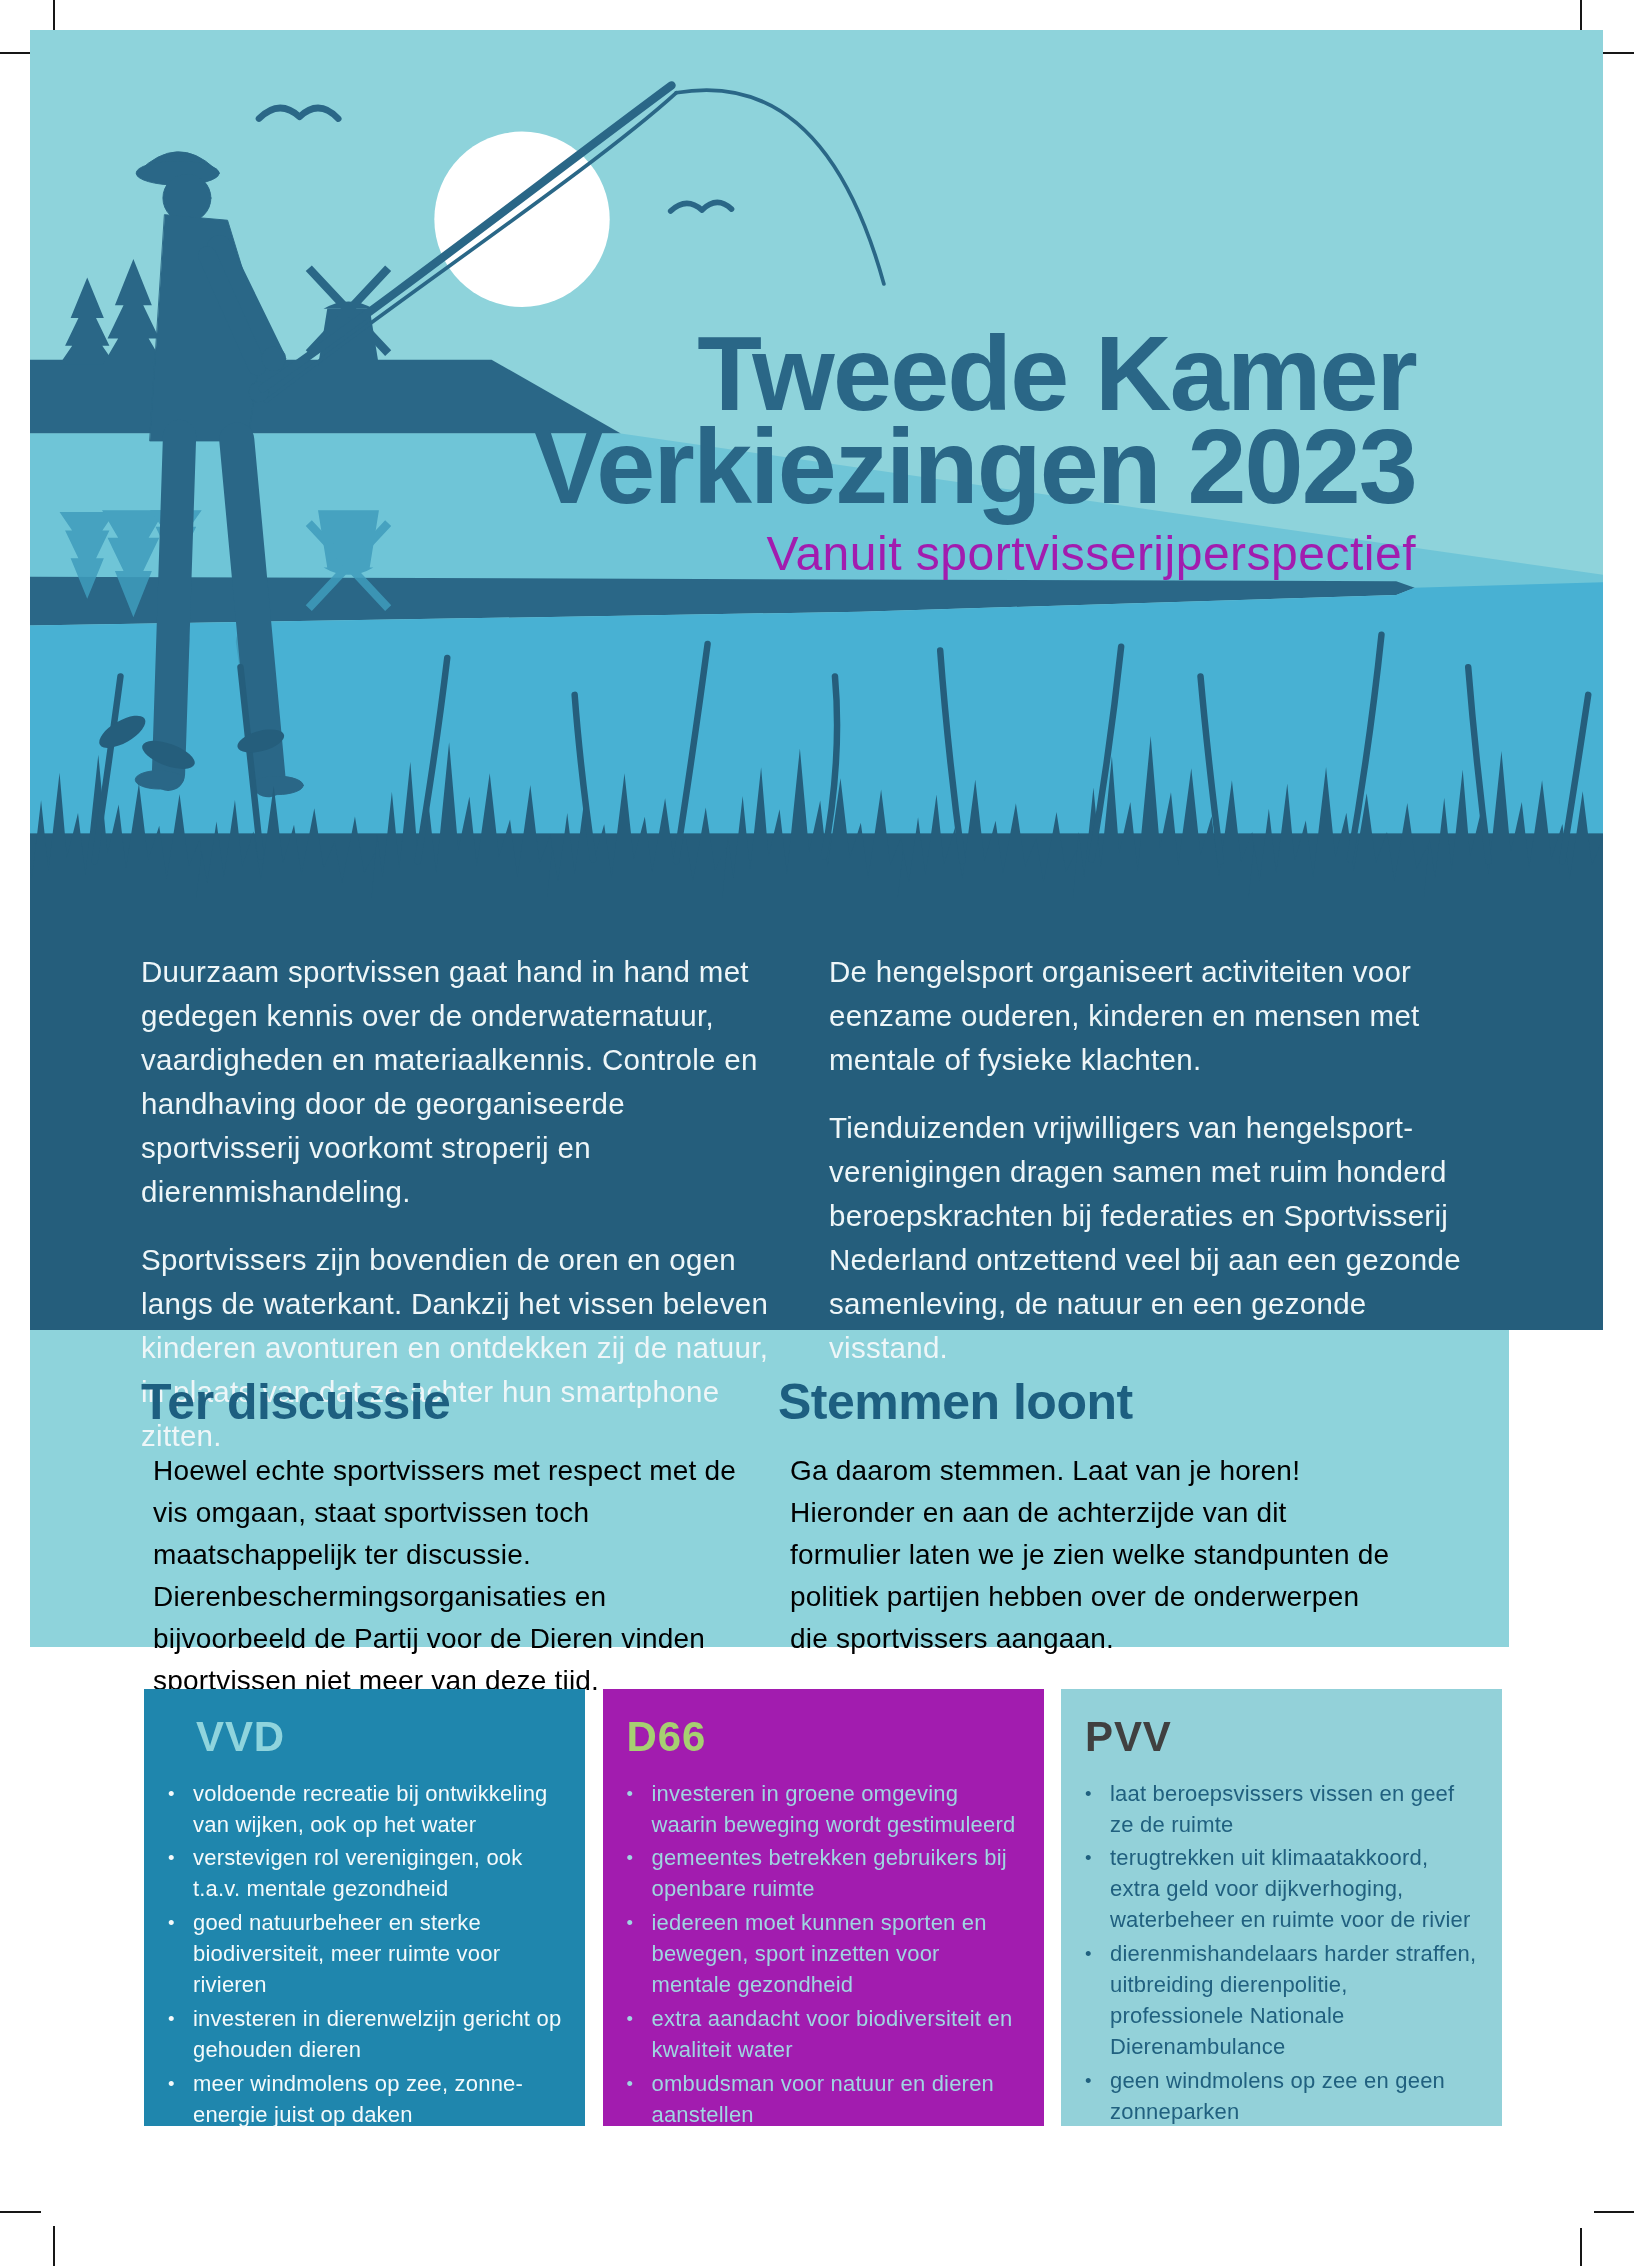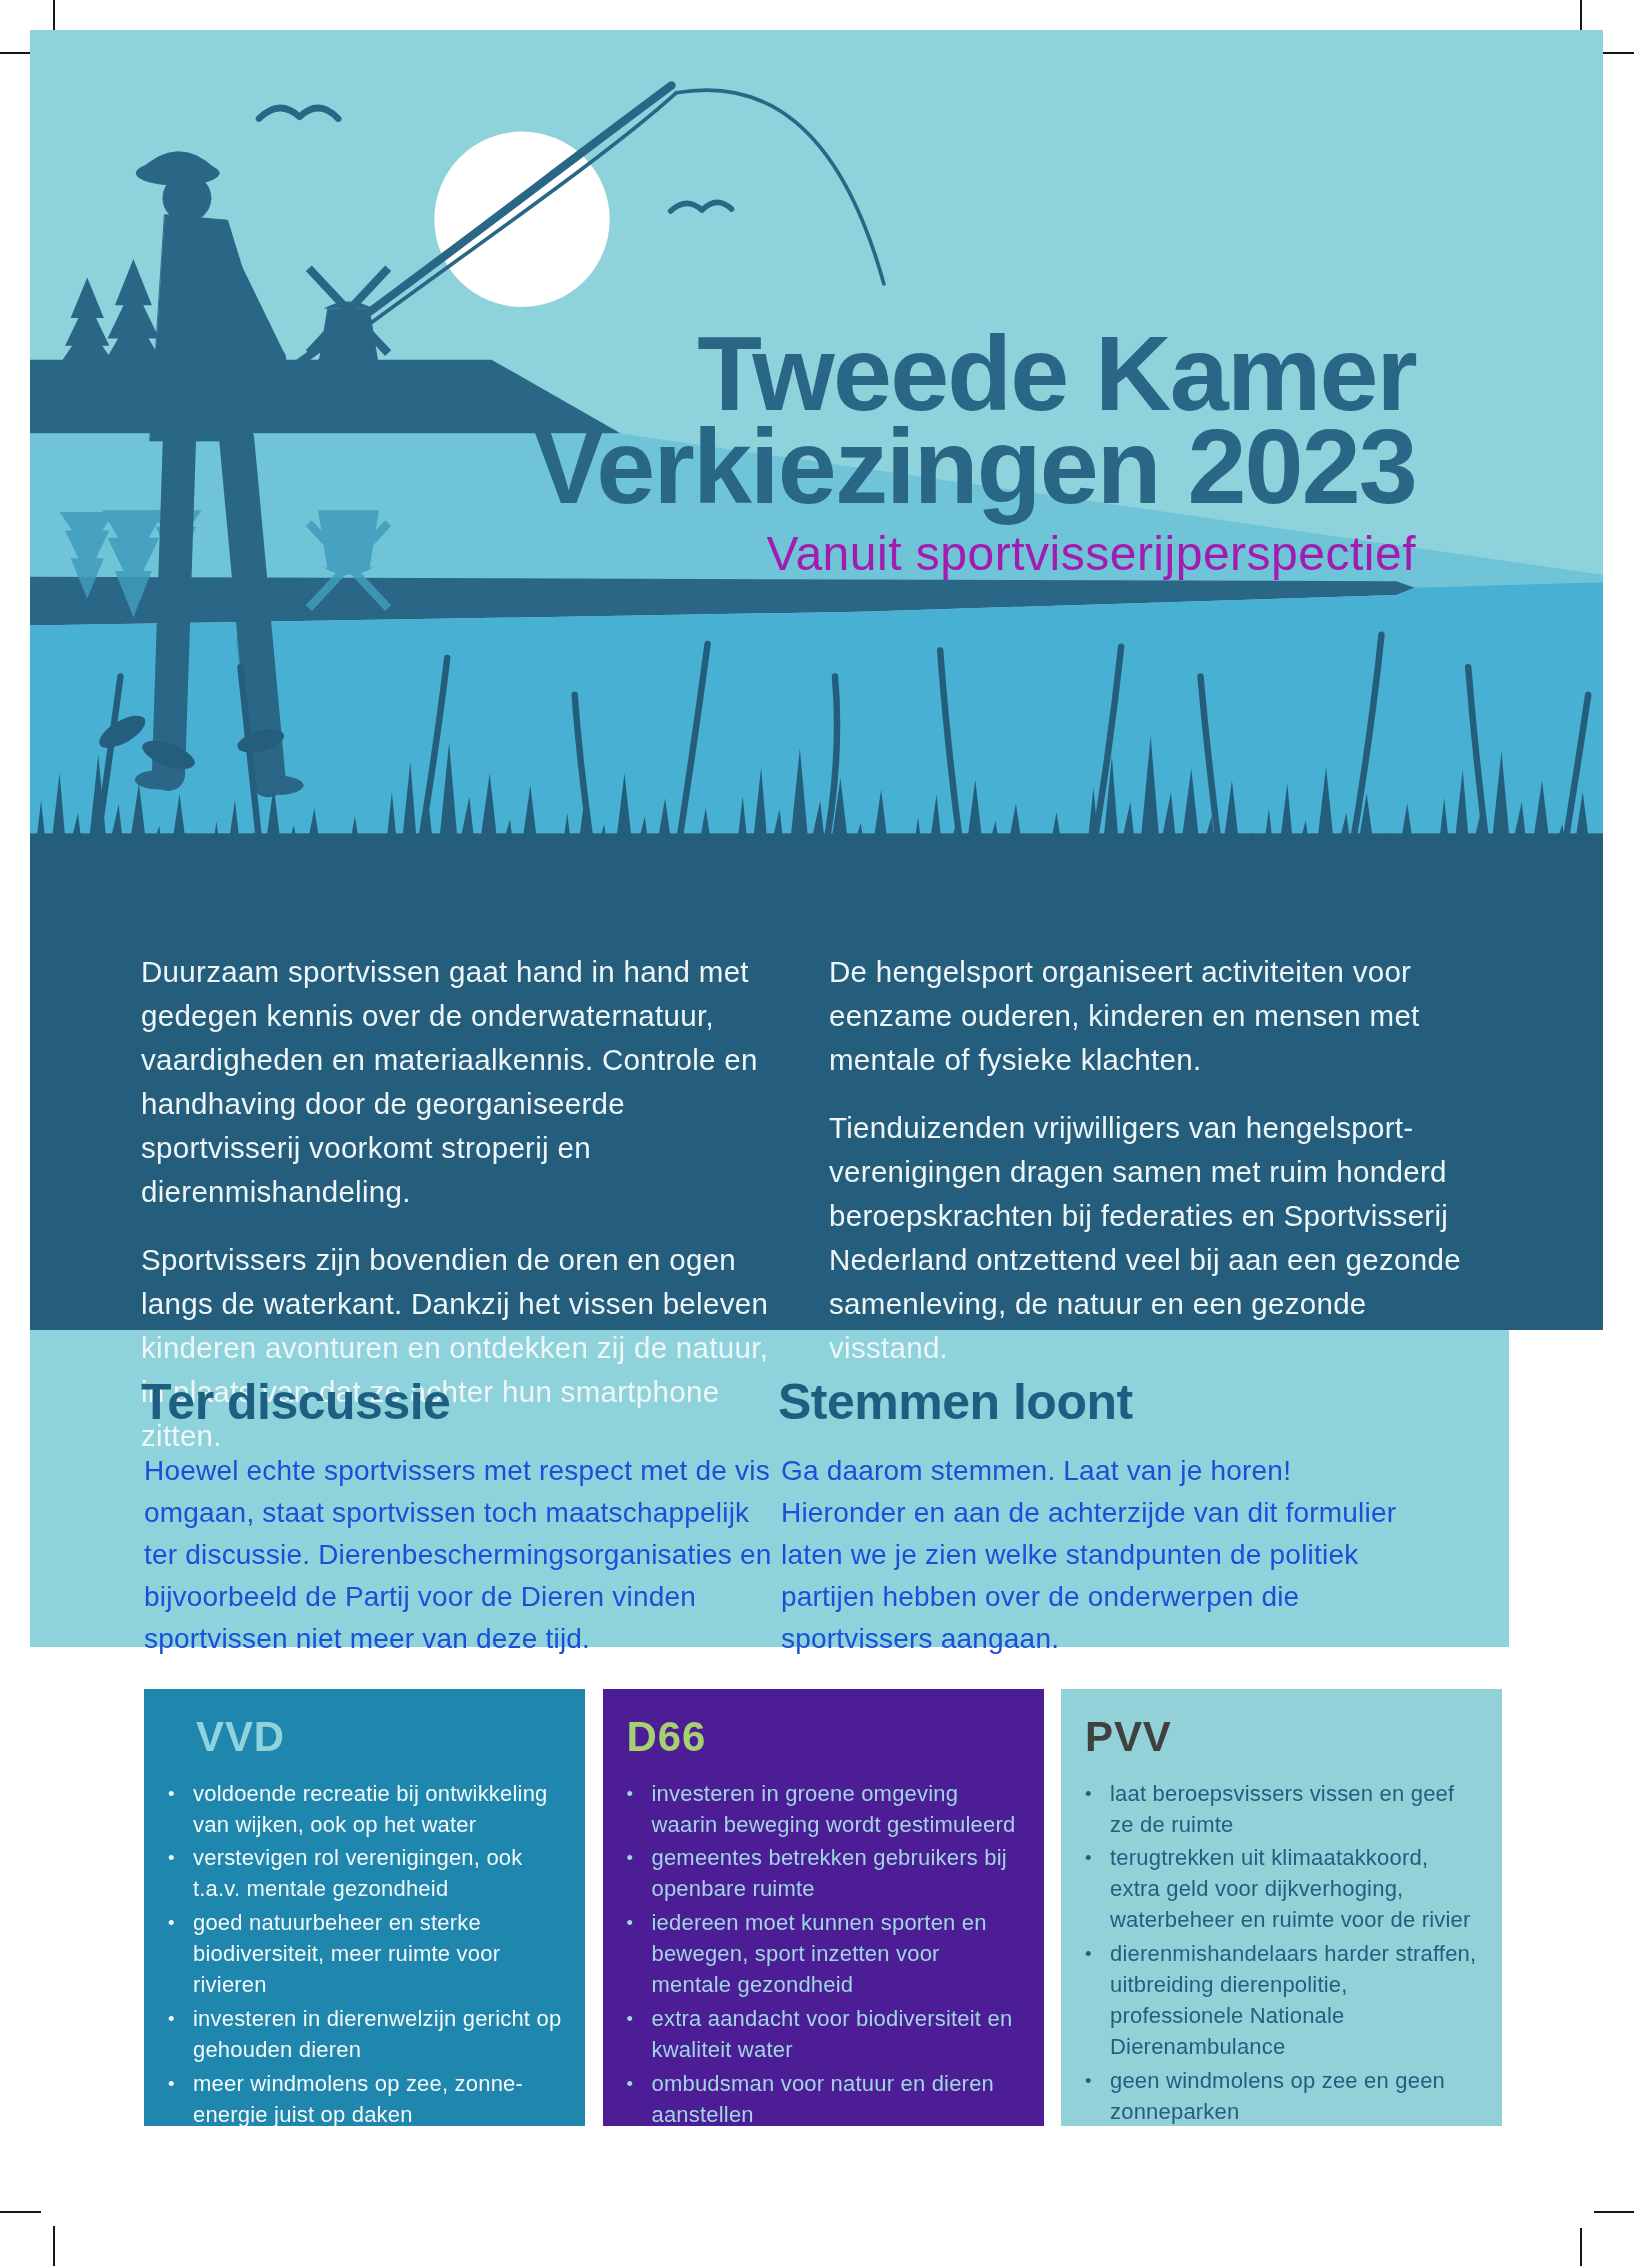--- a/index.html
+++ b/index.html
@@ -30,36 +30,36 @@
   .dark-band p { margin:0 0 24px 0; font-size:29.5px; line-height:44px;
     color:#eef6f8; letter-spacing:0.3px; }
 
   .light-sections {
     position:absolute; top:1299px; left:0; width:1573px; height:317px;
     padding:44px 0 0 111px; display:flex; 
   }
   .light-sections .col { width:637px; }
   .light-sections h2 { margin:0 0 18.5px 0; font-size:50px; font-weight:800;
     color:#1d5f80; letter-spacing:-0.5px; }
-  .light-sections p { margin:3px; font-size:28px; line-height:42px;
-    color:#1d4ed8; letter-spacing:0.2px; }
+  .light-sections p { margin:12px; font-size:28px; line-height:42px;
+    color:#000000; letter-spacing:0.2px; }
 
   .cards { position:absolute; top:1659px; left:114px; width:1359px;
     display:flex; gap:17.5px; }
   .card { width:441px; height:437px; padding:24px 22px 0 24px; }
   .card h3 { margin:0 0 16.6px 0; font-size:42px; font-weight:800; letter-spacing:0.9px; }
   .bullet { display:flex; gap:12px; margin-bottom:2.8px; }
   .bullet .dot { flex:none; width:13px; font-size:18.5px; line-height:31px; }
   .bullet .bt { flex:1; font-size:22px; line-height:31px; letter-spacing:0.2px; }
 
   .card-vvd { background:#1f86ad; }
   .card-vvd h3 { color:#8fd4dd;margin-left:28px; }
   .card-vvd .dot, .card-vvd .bt { color:#f4fafb; }
 
-  .card-d66 { background:#4c1d95; }
+  .card-d66 { background:#a21caf; }
   .card-d66 h3 { color:#a6d071; }
   .card-d66 .dot, .card-d66 .bt { color:#9fd6e1; }
 
   .card-pvv { background:#93d1d9; }
   .card-pvv h3 { color:#404040; }
   .card-pvv .dot, .card-pvv .bt { color:#20607f; }
 </style>
 </head>
 <body>
 

